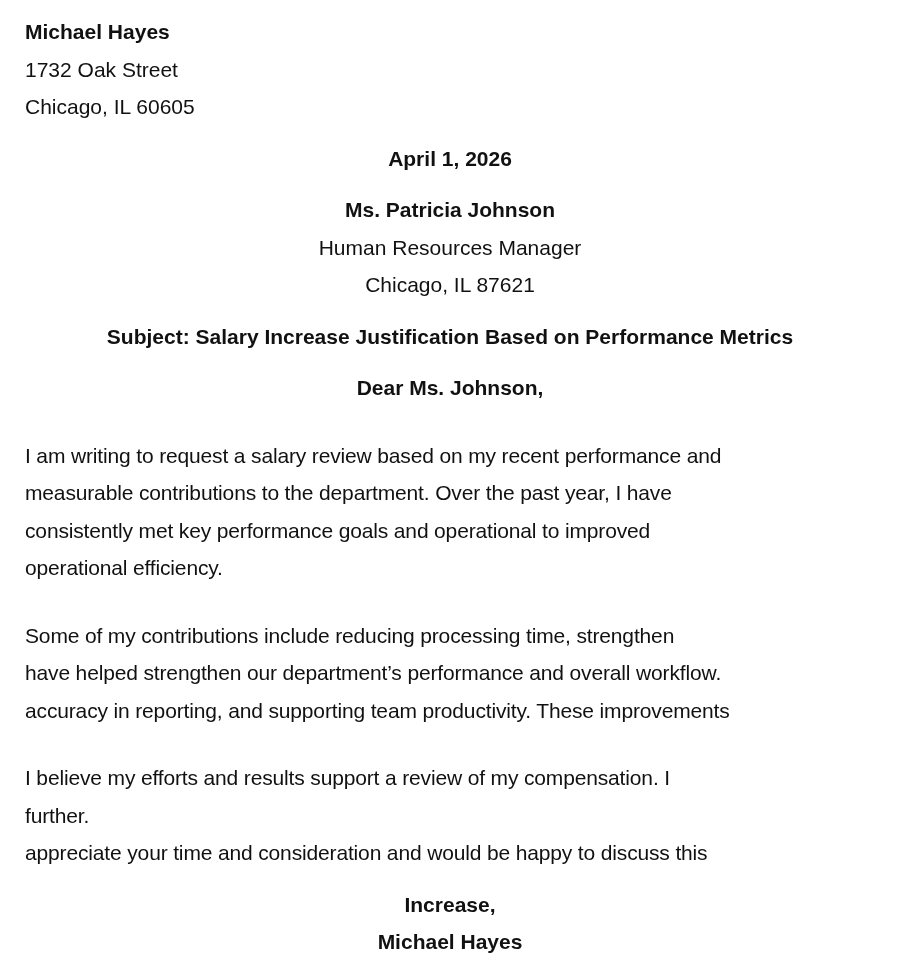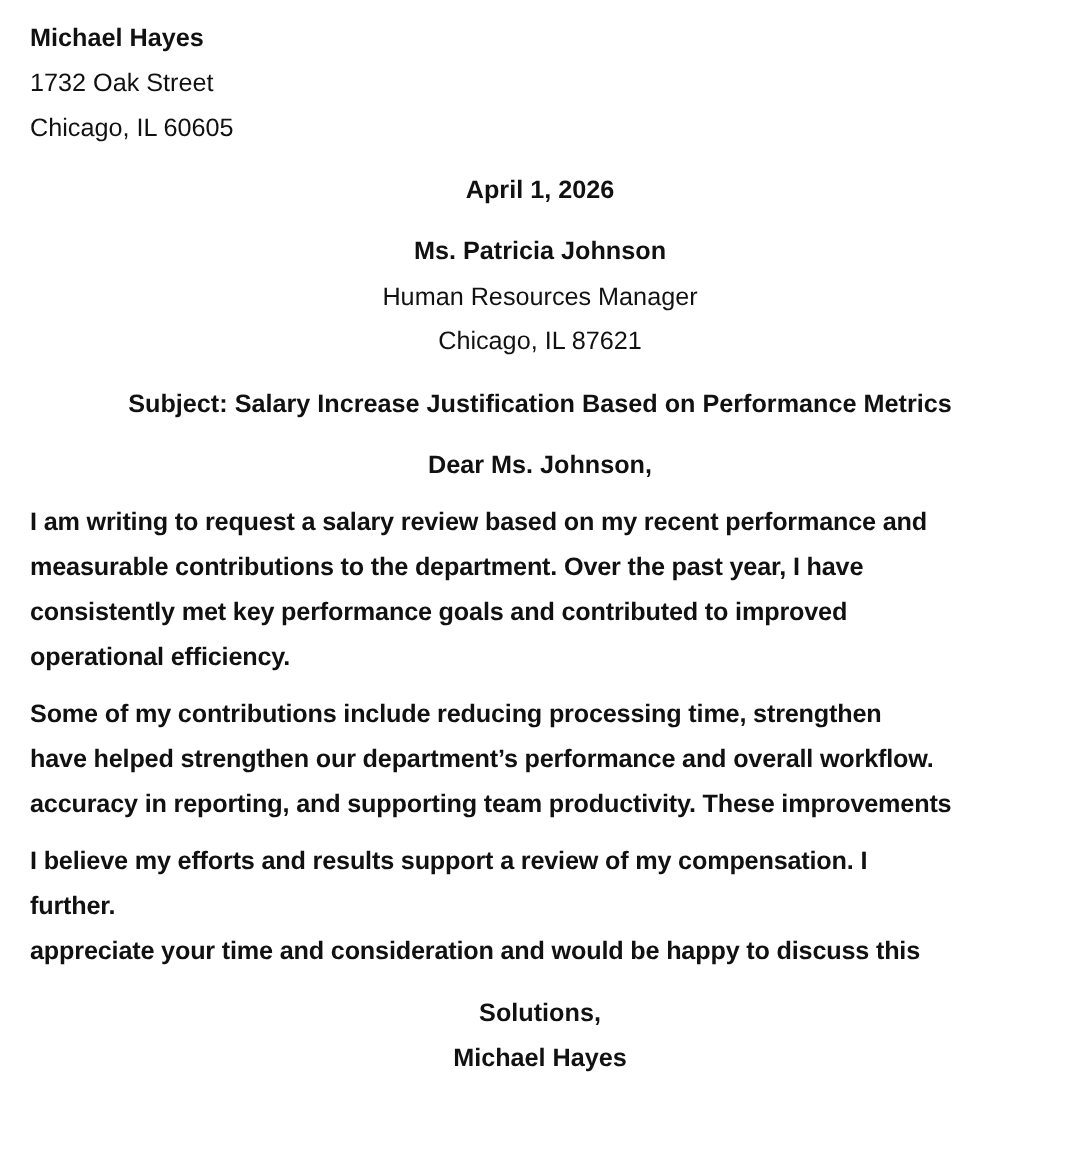--- a/index.html
+++ b/index.html
@@ -19,24 +19,23 @@
     .page {
       position: relative;
       padding: 13px 0 0 25px;
       width: 850px;
     }
     .block { margin: 0; }
     .line { display: block; white-space: nowrap; }
     .bold { font-weight: bold; }
     .gap { margin-top: 14px; text-align: center; }
     .para {
-      margin: 10px 0 0 0;
+      margin: 30px 0 0 0;
       width: 840px;
       letter-spacing: -0.15px;
-      font-weight: bold;
     }
     .para .line { white-space: nowrap; }
   </style>
 </head>
 <body>
 
 <div class="page">
 
   <div class="block">
     <span class="line bold">Michael Hayes</span>
@@ -58,34 +57,34 @@
     <span class="line bold">Subject: Salary Increase Justification Based on Performance Metrics</span>
   </div>
 
   <div class="block gap">
     <span class="line bold">Dear Ms. Johnson,</span>
   </div>
 
   <div class="para">
     <span class="line">I am writing to request a salary review based on my recent performance and</span>
     <span class="line">measurable contributions to the department. Over the past year, I have</span>
-    <span class="line">consistently met key performance goals and contributed to improved</span>
+    <span class="line">consistently met key performance goals and operational to improved</span>
     <span class="line">operational efficiency.</span>
   </div>
 
   <div class="para">
     <span class="line">Some of my contributions include reducing processing time, strengthen</span>
     <span class="line">have helped strengthen our department’s performance and overall workflow.</span>
     <span class="line">accuracy in reporting, and supporting team productivity. These improvements</span>
   </div>
 
   <div class="para">
     <span class="line">I believe my efforts and results support a review of my compensation. I</span>
     <span class="line">further.</span>
     <span class="line">appreciate your time and consideration and would be happy to discuss this</span>
   </div>
 
   <div class="block gap">
-    <span class="line bold">Solutions,</span>
+    <span class="line bold">Increase,</span>
     <span class="line bold">Michael Hayes</span>
   </div>
 
 </div>
 
 </body></html>

